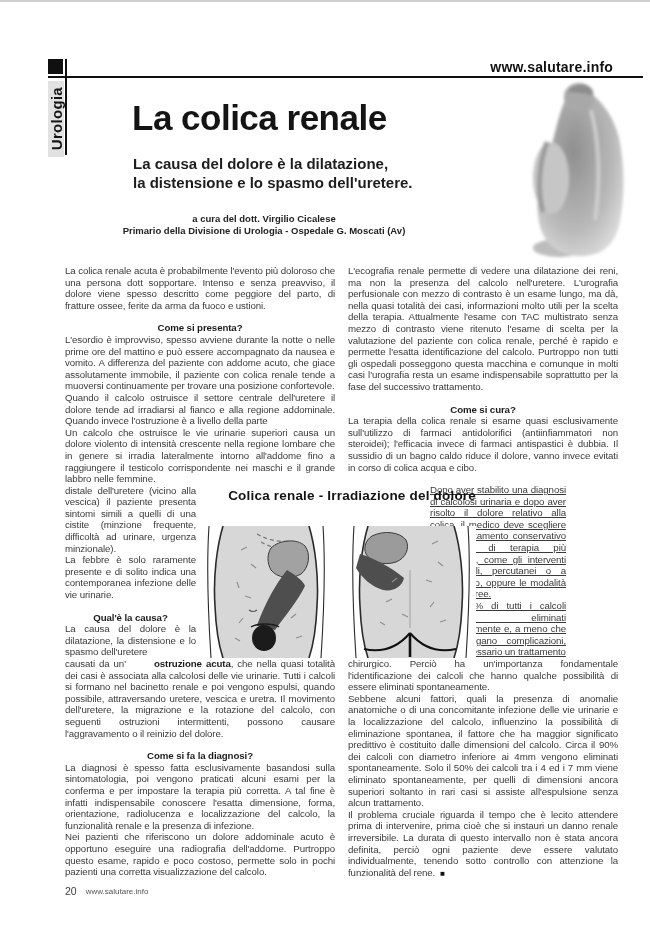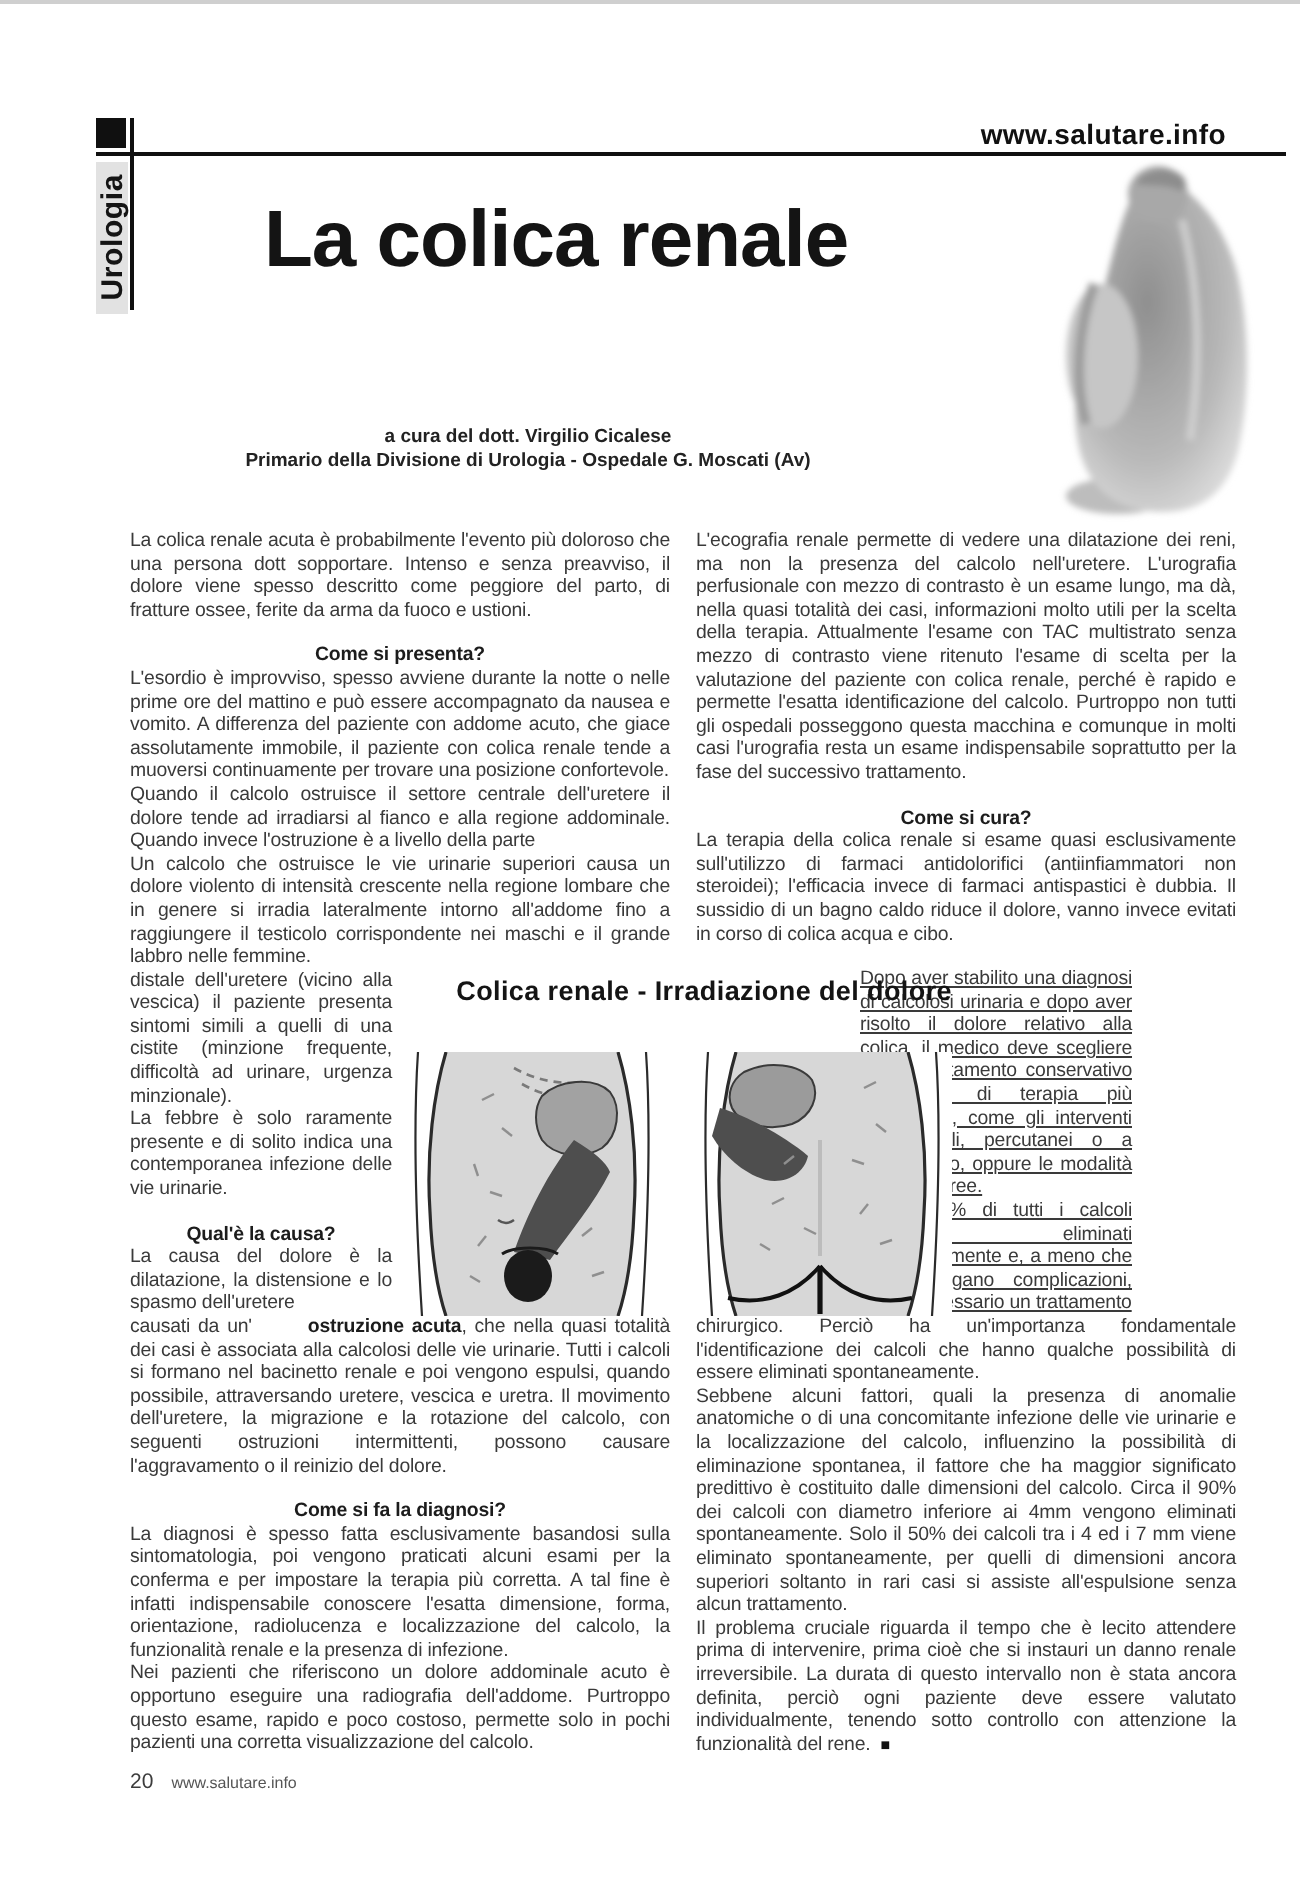--- a/index.html
+++ b/index.html
@@ -19,21 +19,21 @@
   .section-tab{
     position:absolute;left:48px;top:79px;width:16px;height:76px;background:#e2e2e2;
     display:flex;align-items:center;justify-content:center;
   }
   .section-tab span{
     writing-mode:vertical-rl;transform:rotate(180deg);
     font-size:15px;font-weight:bold;color:#141414;letter-spacing:.3px;white-space:nowrap;
   }
   .title{
     position:absolute;left:132px;top:96px;margin:0;
-    font-size:40px;font-weight:bold;color:#141414;letter-spacing:-.5px;
+    font-size:35px;font-weight:bold;color:#141414;letter-spacing:-.5px;
   }
   .subtitle{
     position:absolute;left:133px;top:152px;
     font-size:15px;font-weight:bold;color:#1d1d1d;line-height:19px;
   }
   .credit{
     position:absolute;left:100px;top:211px;width:328px;text-align:center;
     font-size:9.5px;font-weight:bold;color:#222;line-height:12px;
   }
   .photo{position:absolute;left:495px;top:78px;}
@@ -68,20 +68,24 @@
 
   <div class="hdr-square"></div>
   <div class="hdr-line"></div>
   <div class="vert-line"></div>
   <div class="site">www.salutare.info</div>
   <div class="section-tab">
     <span>Urologia</span>
   </div>
 
   <h1 class="title">La colica renale</h1>
+  <div class="subtitle">
+    <div>La causa del dolore è la dilatazione,</div>
+    <div>la distensione e lo spasmo dell'uretere.</div>
+  </div>
   <div class="credit">
     <div>a cura del dott. Virgilio Cicalese</div>
     <div>Primario della Divisione di Urologia - Ospedale G. Moscati (Av)</div>
   </div>
 
   <svg class="photo" width="155" height="182" viewBox="0 0 155 182">
     <defs>
       <radialGradient id="gb" cx="42%" cy="38%" r="78%">
         <stop offset="0" stop-color="#8f8f8f"></stop>
         <stop offset="0.6" stop-color="#b9b9b9"></stop>

